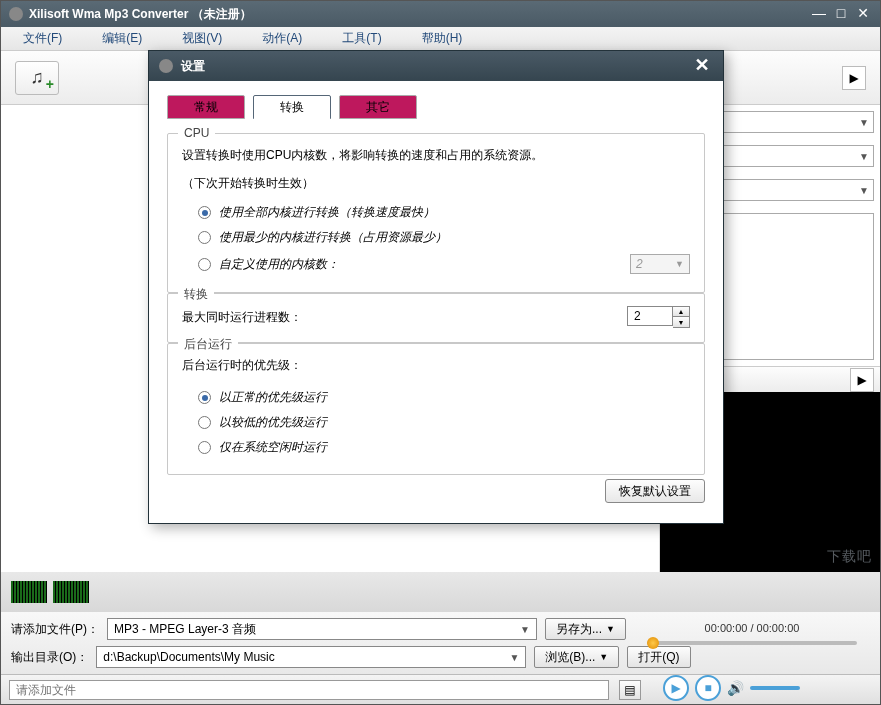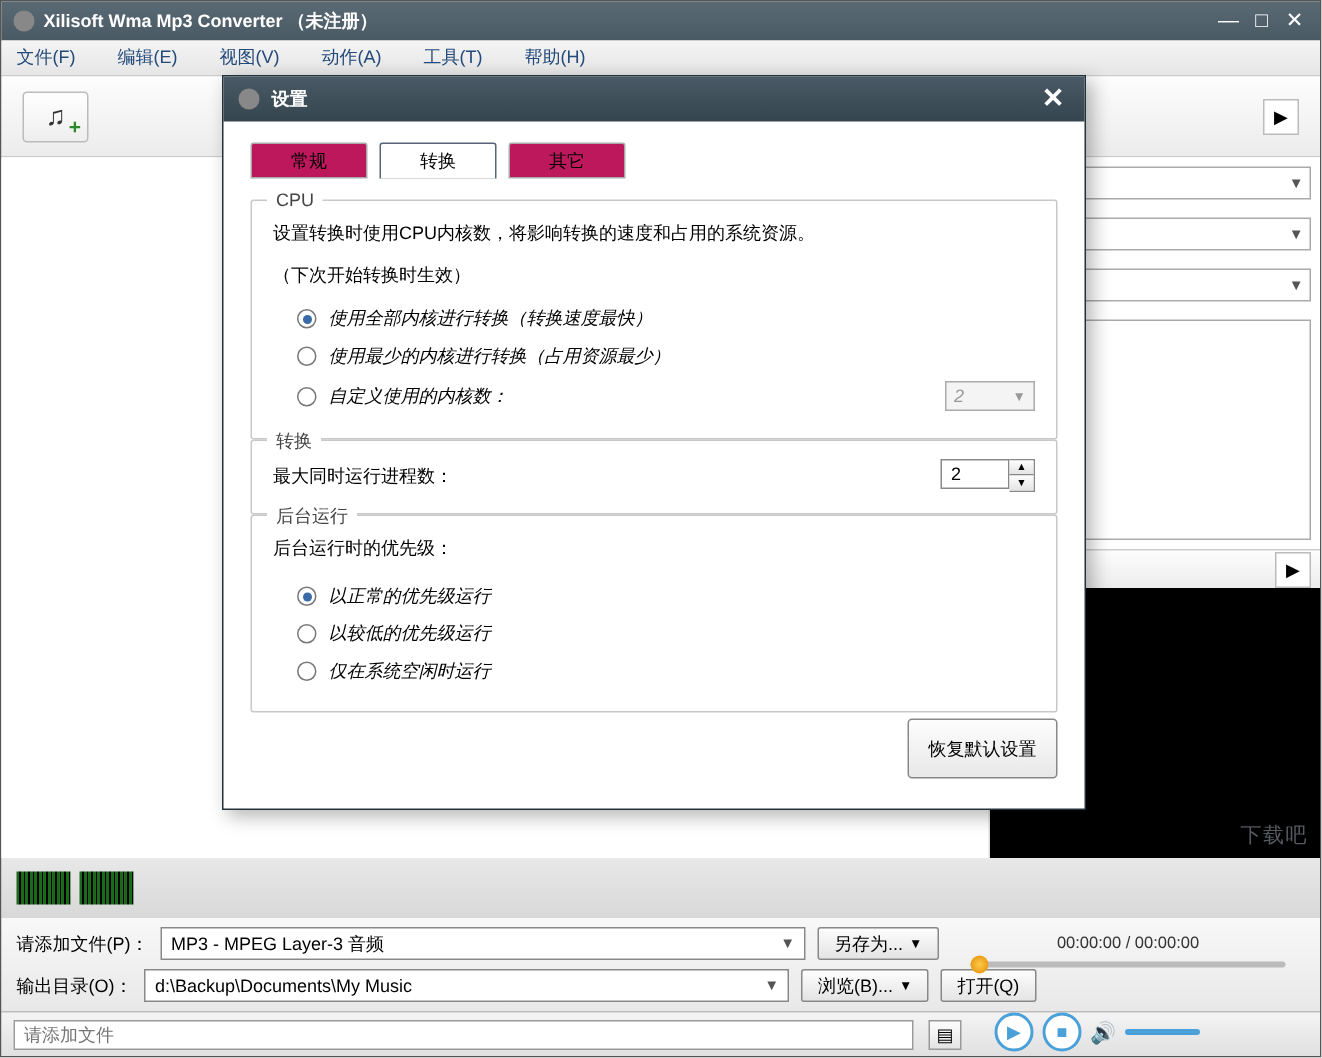--- a/index.html
+++ b/index.html
@@ -7,21 +7,21 @@
 
 
 .main-window { width: 881px; height: 705px; background: #fff; border: 1px solid #555; display: flex; flex-direction: column; }
 .titlebar { height: 26px; background: linear-gradient(#5a6a75, #4a5a65); display: flex; align-items: center; padding: 0 8px; color: #fff; }
 .titlebar .logo { width: 14px; height: 14px; background: #888; border-radius: 50%; margin-right: 6px; display:inline-block;}
 .titlebar .title { flex: 1; font-weight: bold; }
 .titlebar .wbtns { display: flex; gap: 4px; }
 .titlebar .wbtn { width: 18px; height: 16px; color: #fff; font-size: 14px; text-align: center; line-height: 14px; cursor: pointer; }
 
 .menubar { height: 24px; background: linear-gradient(#f4f4f4,#e6e6e6); display: flex; align-items: center; padding: 0 10px; gap: 28px; color: #234a7a; border-bottom: 1px solid #ccc;}
-.menubar span { cursor: pointer; }
+.menubar span { cursor: pointer; margin-left: 12px; }
 
 .toolbar { height: 54px; background: linear-gradient(#fdfdfd,#ececec); border-bottom: 1px solid #ccc; display: flex; align-items: center; padding: 0 14px; justify-content: space-between;}
 .tool-add { width: 44px; height: 34px; border: 1px solid #bbb; border-radius: 3px; background: linear-gradient(#fff,#eee); display:flex; align-items:center; justify-content:center; position:relative;}
 .tool-add .note { font-size: 18px; color: #333; }
 .tool-add .plus { position: absolute; bottom: 2px; right: 4px; color: #2a8a2a; font-weight:bold; font-size:14px;}
 .tool-next { width: 24px; height: 24px; border: 1px solid #bbb; background: #fff; display:flex;align-items:center;justify-content:center;}
 
 .content-area { flex: 1; display: flex; background: #fff; position: relative; }
 .left-pane { flex: 1; background: #fff; border-right: 1px solid #ddd; }
 .right-pane { width: 220px; background: #fff; display:flex; flex-direction:column;}
@@ -76,21 +76,21 @@
 .inline-combo .arrow{margin-left:auto;font-size:9px;}
 .spinner-row { display:flex; align-items:center; gap:10px;}
 .spinner { display:flex; margin-left:auto;}
 .spinner input { width:46px; height:20px; border:1px solid #888; padding:0 6px;}
 .spin-btns { display:flex; flex-direction:column; border:1px solid #888; border-left:none;}
 .spin-btns div { width:16px; height:10px; font-size:7px; display:flex;align-items:center;justify-content:center; background:linear-gradient(#fdfdfd,#e4e4e4); cursor:pointer;}
 .spin-btns div:first-child{border-bottom:1px solid #888;}
 
 .dlg-footer-row1 { display:flex; justify-content:flex-end; padding: 4px 0 10px;}
 .dlg-footer-row2 { display:flex; justify-content:flex-end; gap:8px; padding: 6px 0 4px;}
-.dbtn { width:66px; height:40px; border:1px solid #888; background:linear-gradient(#fdfdfd,#e8e8e8); border-radius:3px; cursor:pointer;}
+.dbtn { width:66px; height:24px; border:1px solid #888; background:linear-gradient(#fdfdfd,#e8e8e8); border-radius:3px; cursor:pointer;}
 .dbtn.primary { border-color:#3a7ac0; box-shadow:0 0 2px #3a7ac0;}
 .dbtn.wide { width:100px;}
 .dbtn:disabled{color:#aaa;}
 </style>
 </head>
 <body>
 
 <div class="main-window">
   <div class="titlebar">
     <span class="logo"></span>

